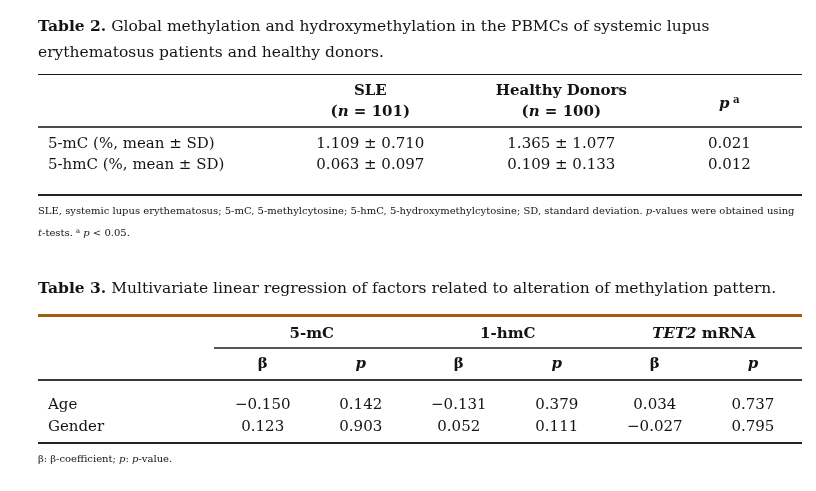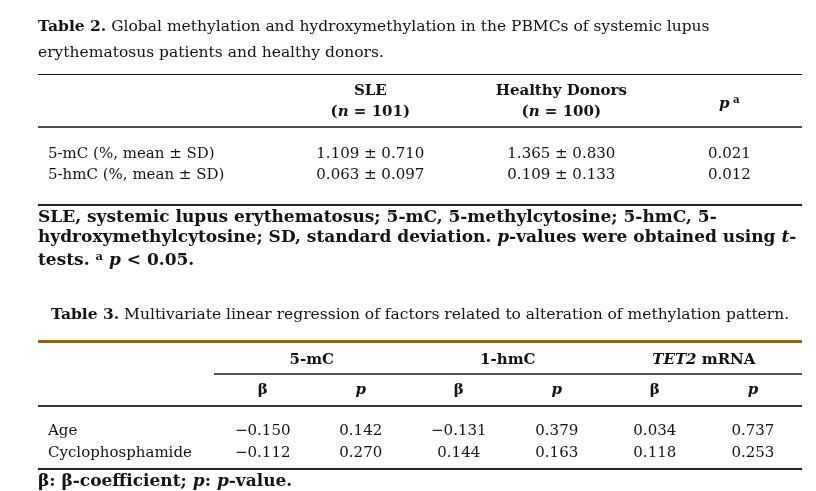--- a/index.html
+++ b/index.html
@@ -18,47 +18,47 @@
   .seg-i   { font-style: italic; }
   .seg-bi  { font-weight: bold; font-style: italic; }
   .seg-sup { font-size: 0.68em; vertical-align: 0.45em; }
   .seg-bsup{ font-size: 0.68em; vertical-align: 0.45em; font-weight: bold; }
 
   .caption {
     font-size: 15.5px;
     line-height: 26px;
     margin-bottom: 9px;
   }
-  .caption3 { margin-top: 32px; margin-bottom: 13px; text-align: center; }
+  .caption3 { margin-top: 32px; margin-bottom: 13px; }
 
   table {
     width: 100%;
     border-collapse: collapse;
     font-size: 15px;
     table-layout: fixed;
   }
   td, th { font-weight: normal; text-align: center; padding: 0; }
   .label-col { text-align: left; padding-left: 10px; }
 
   
   .t2 { border-top: 1px solid #0f172a; border-bottom: 2px solid #232323; }
   .t2 thead th, .t2 thead td {
     border-bottom: 2px solid #4d4d4d;
     line-height: 21px;
     padding: 5px 0 4px 0;
     vertical-align: middle;
   }
   .t2 tbody td { line-height: 21px; }
-  .t2 tbody tr:first-child td { padding-top: 15px; }
+  .t2 tbody tr:first-child td { padding-top: 5px; }
   .t2 tbody tr:last-child td { padding-bottom: 19px; }
 
   .footnote {
-    font-size: 17px;
+    font-size: 10px;
     line-height: 20px;
-    font-weight: bold;
+    margin-top: 5px;
   }
 
   
   .t3 { border-top: 3px solid #a16207; border-bottom: 2px solid #232323; }
   .t3 .grp-row th { border-bottom: 2px solid #555555; }
   .t3 .grp-row th, .t3 .grp-row td { line-height: 22px; padding: 5px 0 3px 0; }
   .t3 .sub-row th, .t3 .sub-row td {
     border-bottom: 2px solid #383838;
     line-height: 22px;
     padding: 3px 0 5px 0;
@@ -92,21 +92,21 @@
           <div><span class="seg-b">Healthy Donors</span></div>
           <div><span class="seg-b">(</span><span class="seg-bi">n</span><span class="seg-b"> = 100)</span></div>
         </th>
         <th><span class="seg-bi">p</span><span class="seg-bsup"> a</span></th>
       </tr>
     </thead>
     <tbody>
       <tr>
         <td class="label-col">5-mC (%, mean ± SD)</td>
         <td>1.109 ± 0.710</td>
-        <td>1.365 ± 0.830</td>
+        <td>1.365 ± 1.077</td>
         <td>0.021</td>
       </tr>
       <tr>
         <td class="label-col">5-hmC (%, mean ± SD)</td>
         <td>0.063 ± 0.097</td>
         <td>0.109 ± 0.133</td>
         <td>0.012</td>
       </tr>
     </tbody>
   </table>
@@ -146,26 +146,26 @@
       <tr>
         <td class="label-col">Age</td>
         <td>−0.150</td>
         <td>0.142</td>
         <td>−0.131</td>
         <td>0.379</td>
         <td>0.034</td>
         <td>0.737</td>
       </tr>
       <tr>
-        <td class="label-col">Cyclophosphamide</td>
-        <td>−0.112</td>
-        <td>0.270</td>
-        <td>0.144</td>
-        <td>0.163</td>
-        <td>0.118</td>
-        <td>0.253</td>
+        <td class="label-col">Gender</td>
+        <td>0.123</td>
+        <td>0.903</td>
+        <td>0.052</td>
+        <td>0.111</td>
+        <td>−0.027</td>
+        <td>0.795</td>
       </tr>
     </tbody>
   </table>
 
   <p class="footnote"><span>β: β-coefficient; </span><span class="seg-i">p</span><span>: </span><span class="seg-i">p</span><span>-value.</span></p>
 
 </div>
 
 </body></html>

